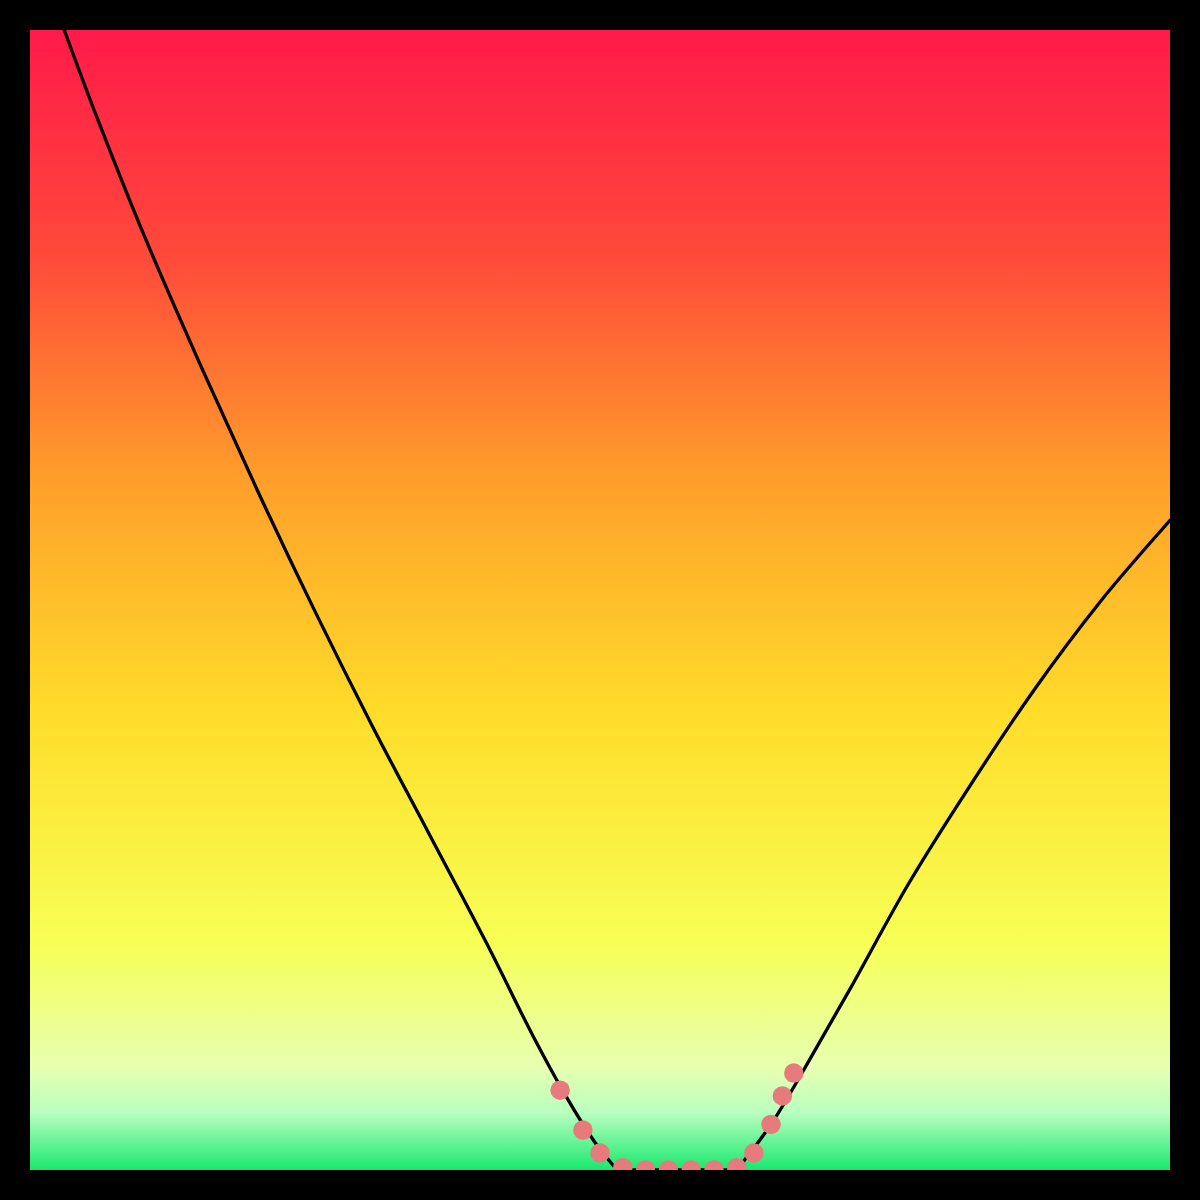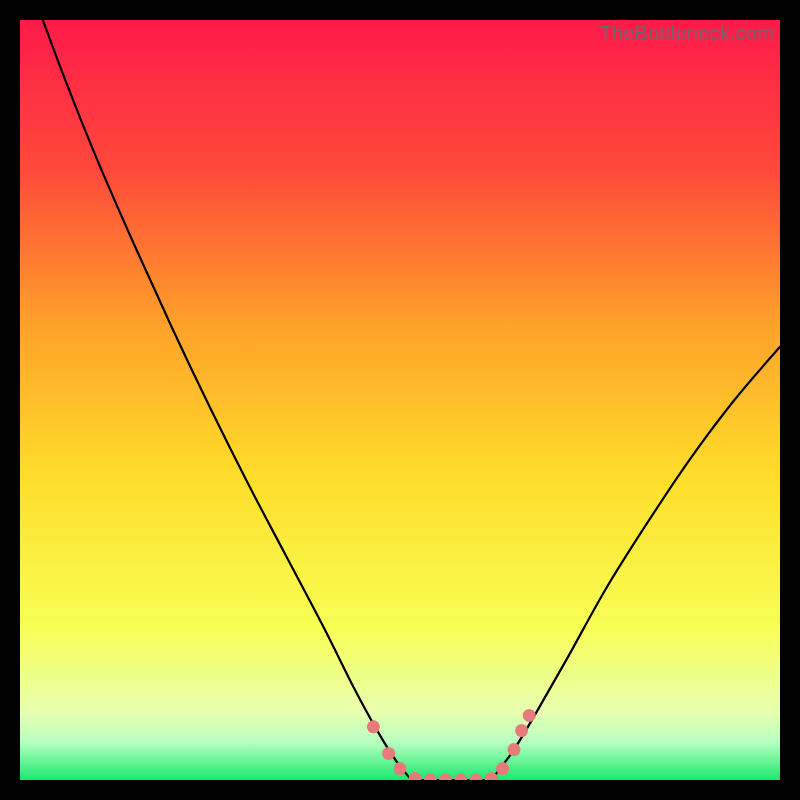--- a/index.html
+++ b/index.html
@@ -70,14 +70,13 @@
         <circle cx="425.6" cy="760" r="6.5" fill="#e77a7a"></circle>
         <circle cx="440.79999999999995" cy="760" r="6.5" fill="#e77a7a"></circle>
         <circle cx="456" cy="760" r="6.5" fill="#e77a7a"></circle>
         <circle cx="471.2" cy="758.48" r="6.5" fill="#e77a7a"></circle>
         <circle cx="482.6" cy="748.6" r="6.5" fill="#e77a7a"></circle>
         <circle cx="494" cy="729.6" r="6.5" fill="#e77a7a"></circle>
         <circle cx="501.6" cy="710.6" r="6.5" fill="#e77a7a"></circle>
         <circle cx="509.20000000000005" cy="695.4" r="6.5" fill="#e77a7a"></circle>
       </g>
   </svg>
-  <div class="watermark">TheBottleneck.com</div>
 </div>
 
 </body></html>

